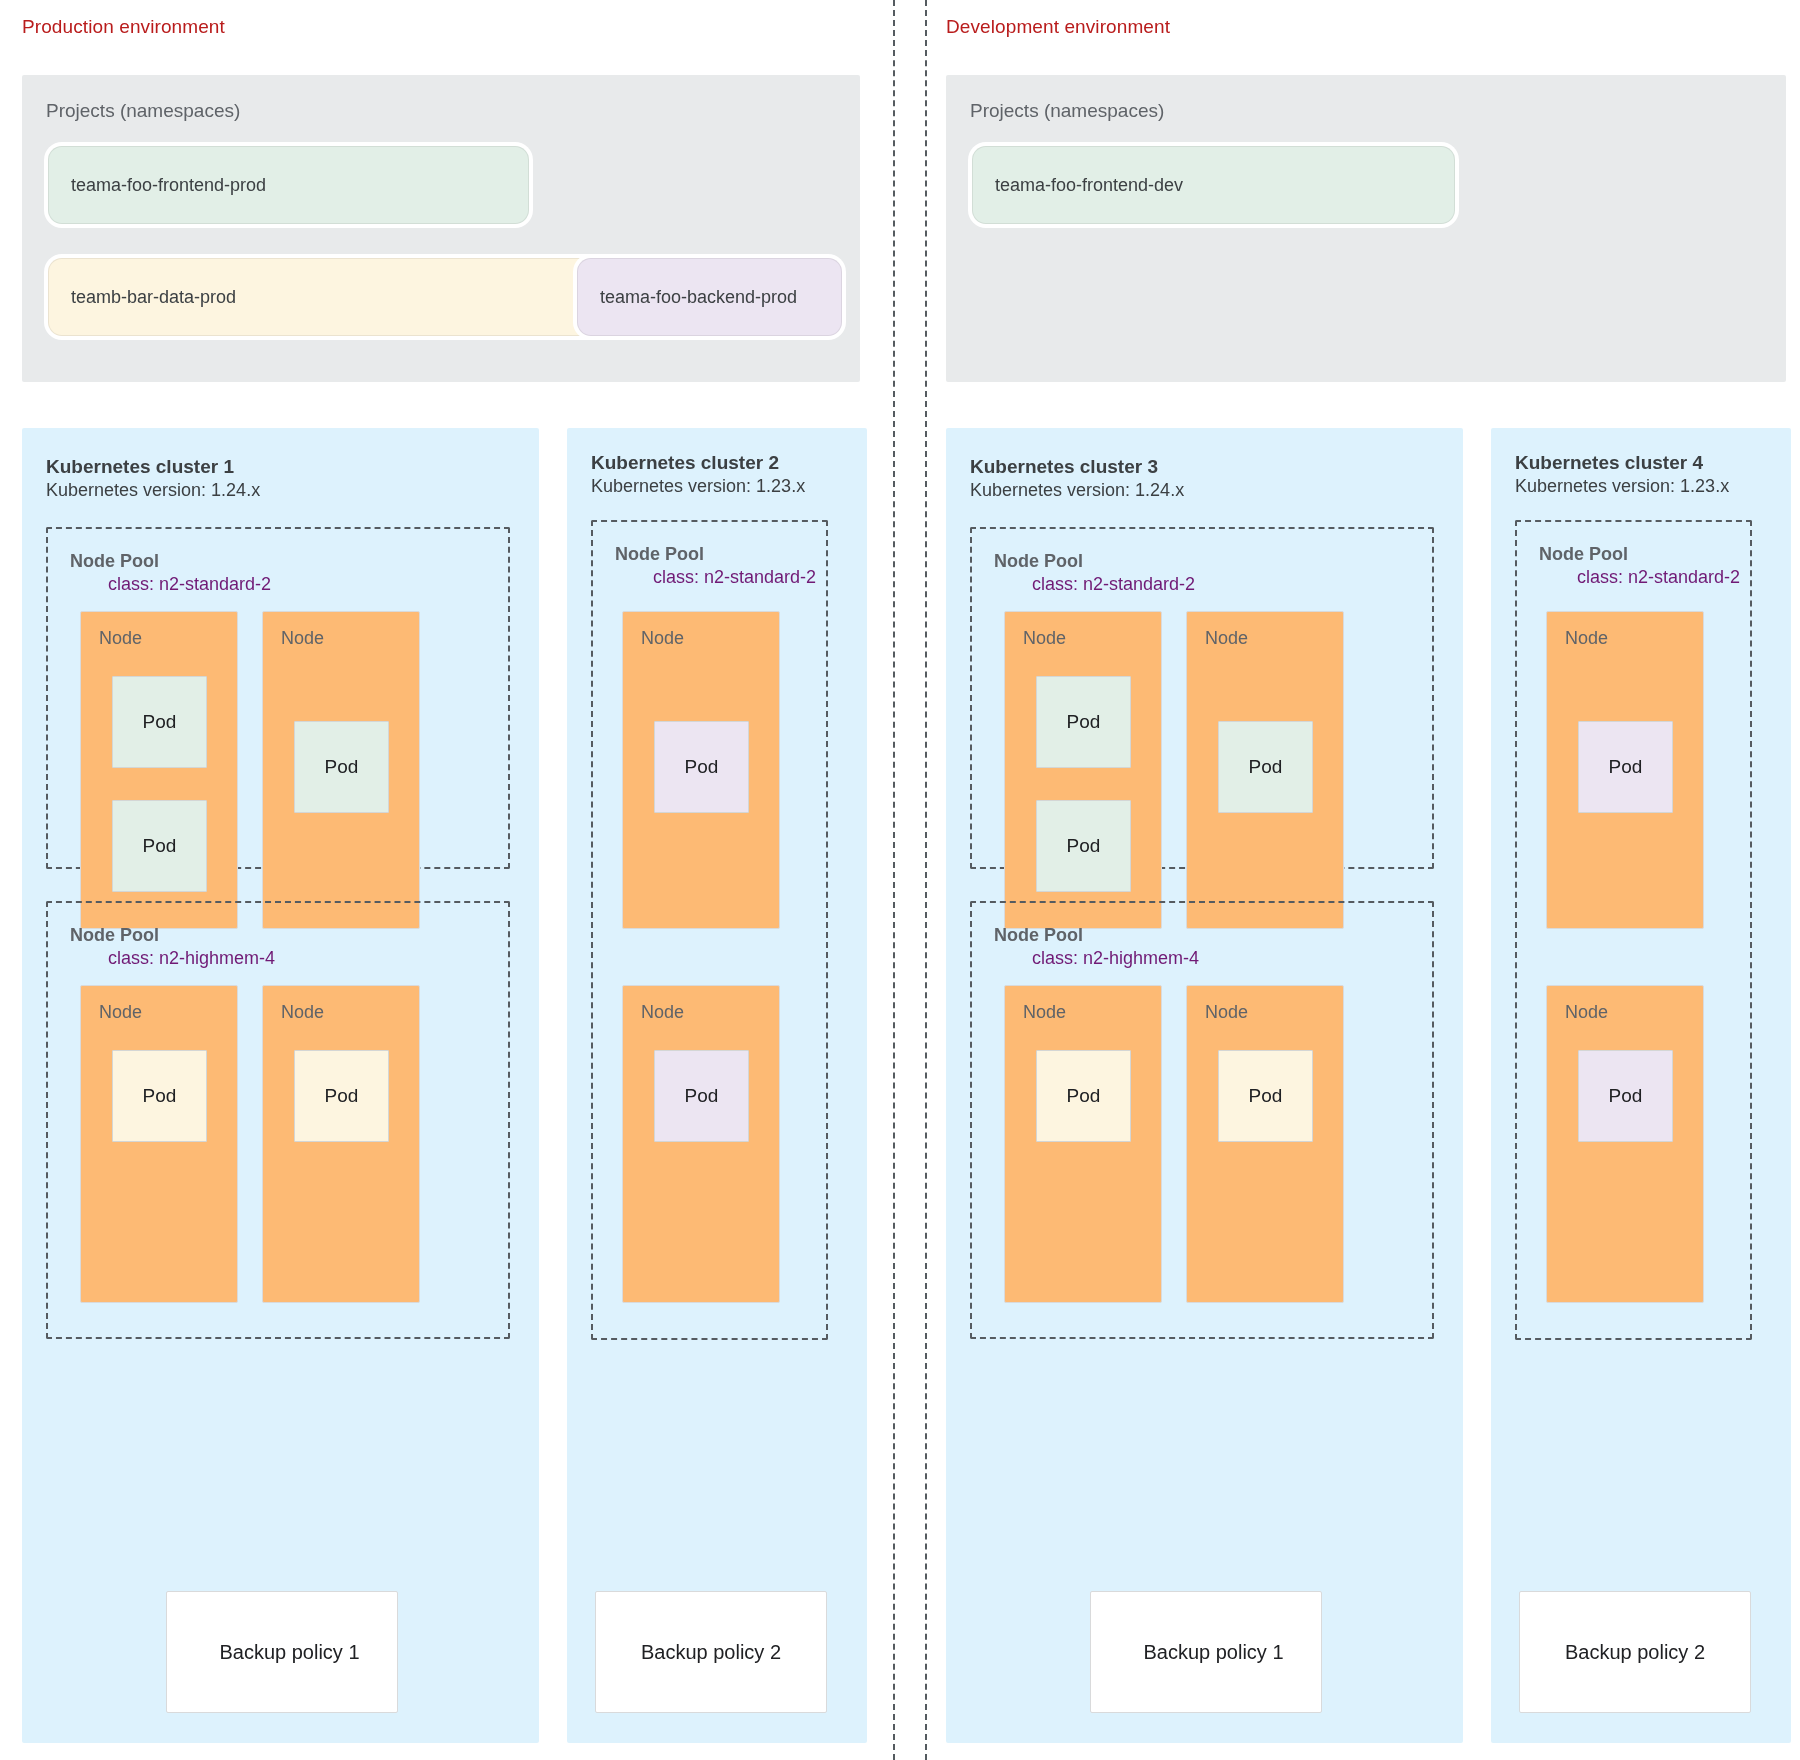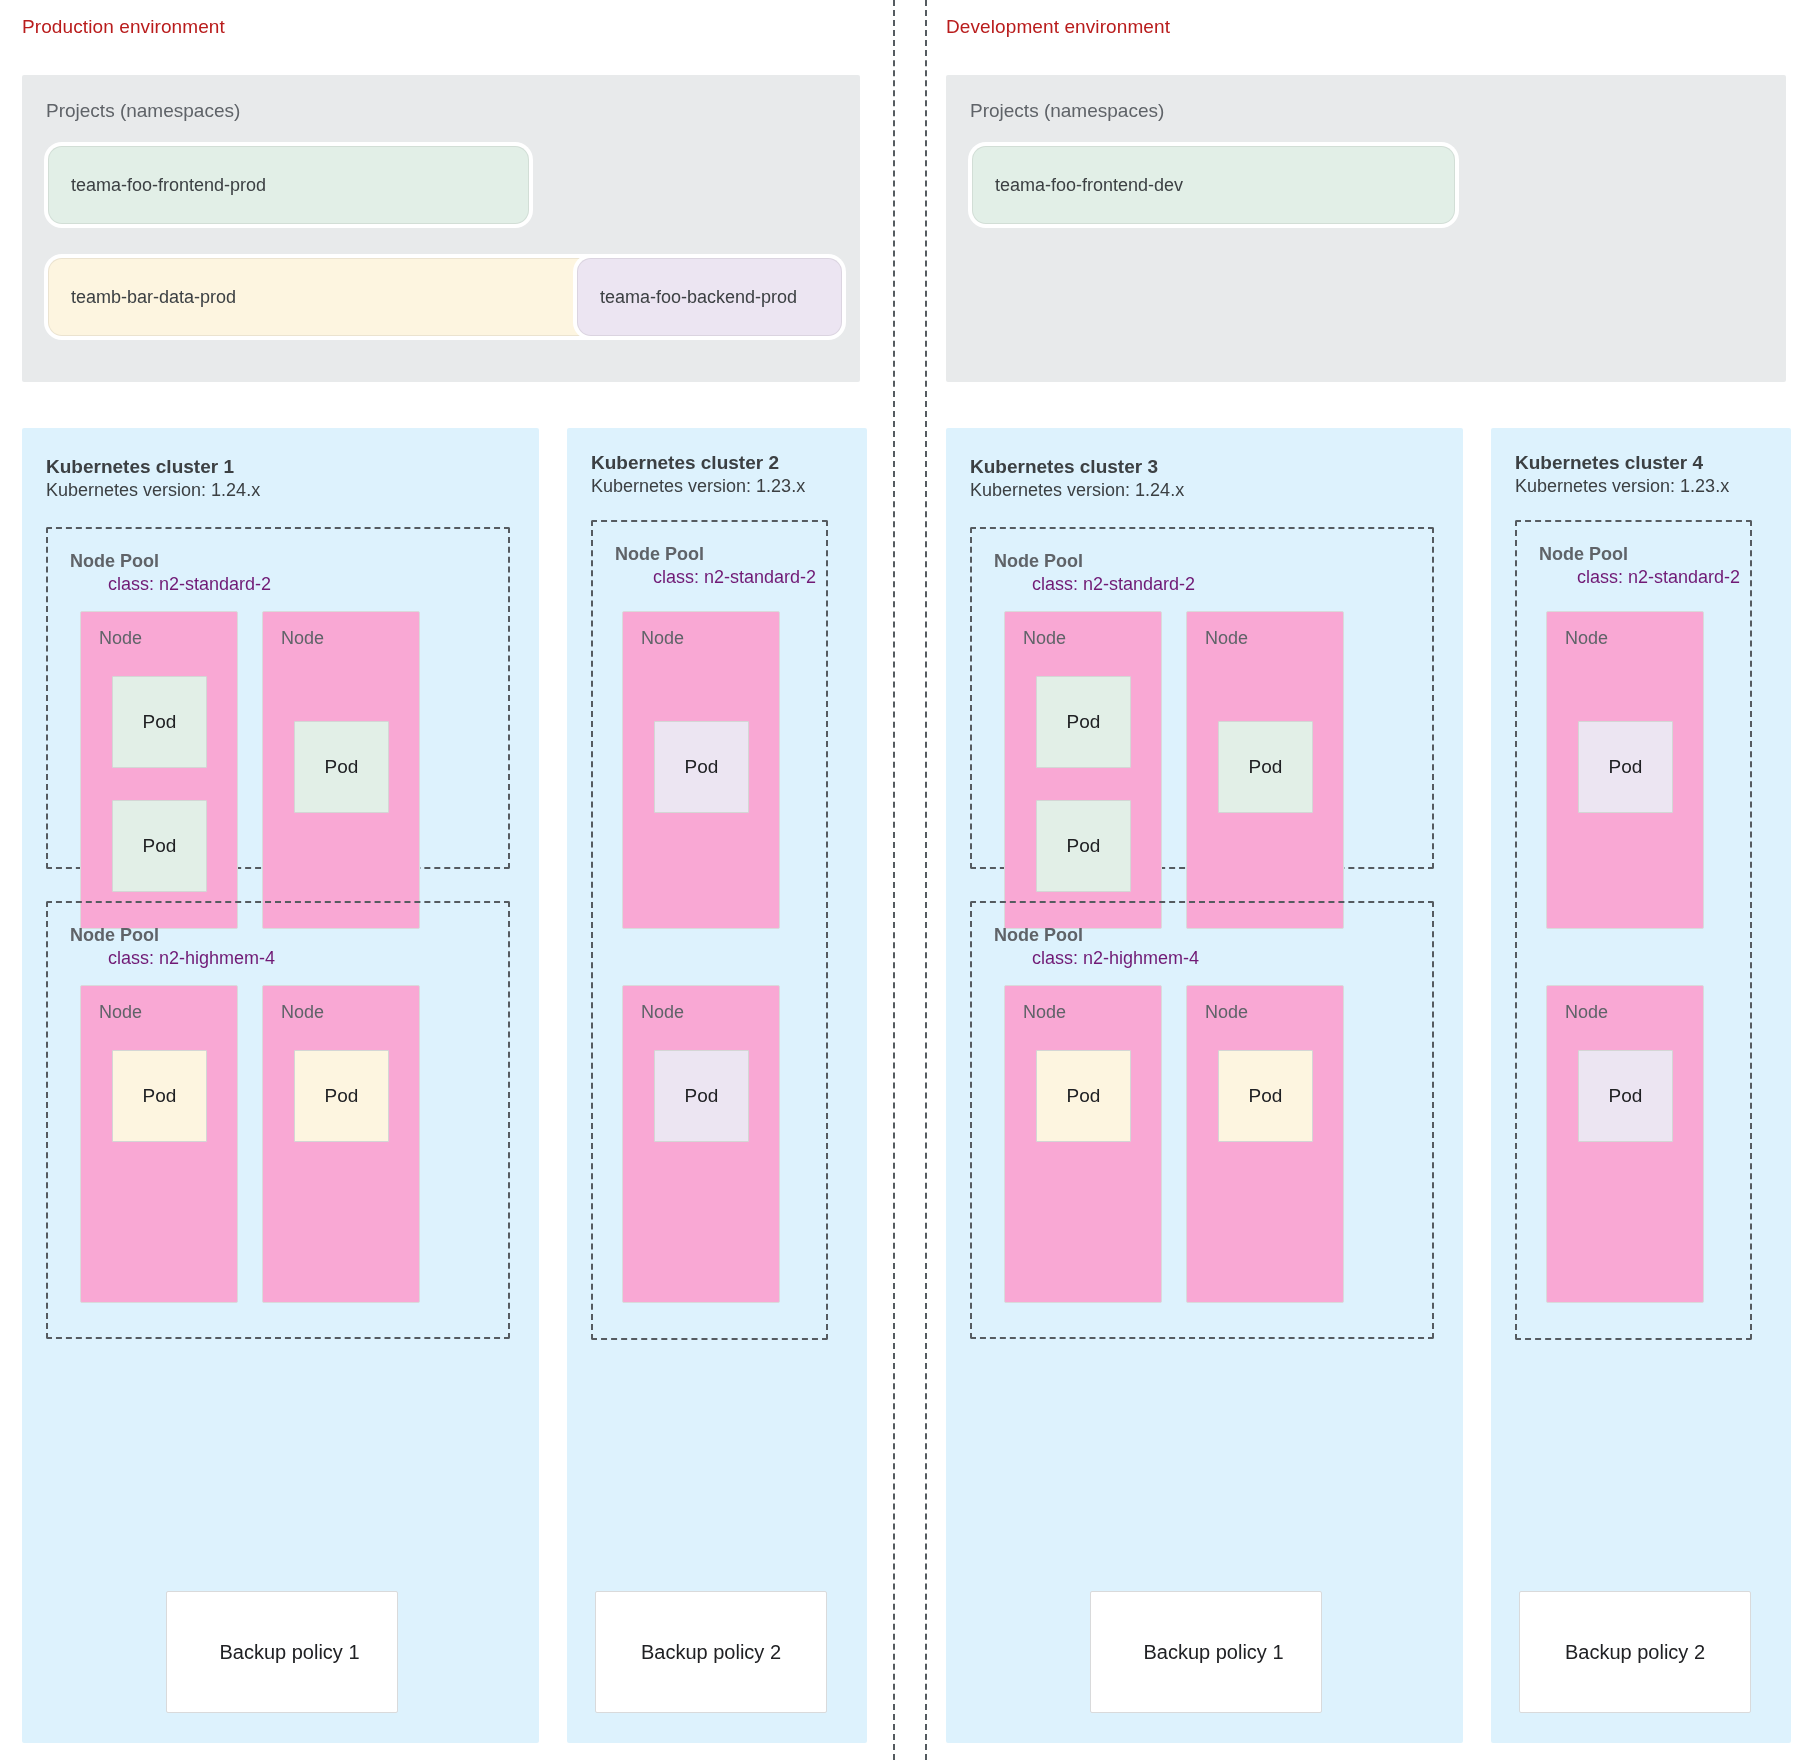--- a/index.html
+++ b/index.html
@@ -151,21 +151,21 @@
 
   
   .pool-wide-a { left: 24px; top: 99px;  width: 464px; height: 342px; }
   .pool-wide-b { left: 24px; top: 473px; width: 464px; height: 438px; }
   
   .pool-tall   { left: 24px; top: 92px;  width: 237px; height: 820px; }
 
   
   .node {
     position: absolute;
-    background: #f9a8d4;
+    background: #fdba74;
     border: 1px solid #d9dadb;
     border-radius: 2px;
   }
   .node-label {
     position: absolute;
     left: 18px;
     top: 16px;
     font-size: 18px;
     color: #5f6368;
   }

